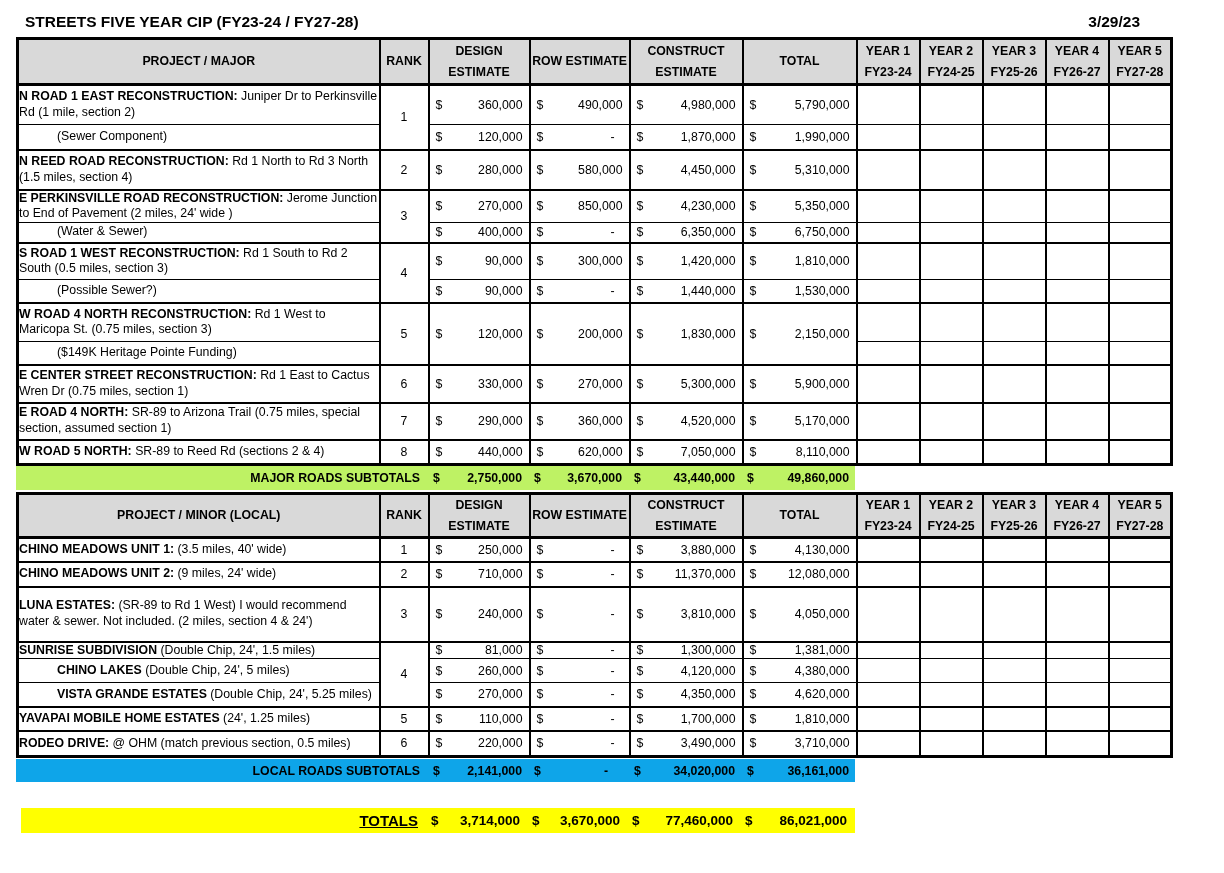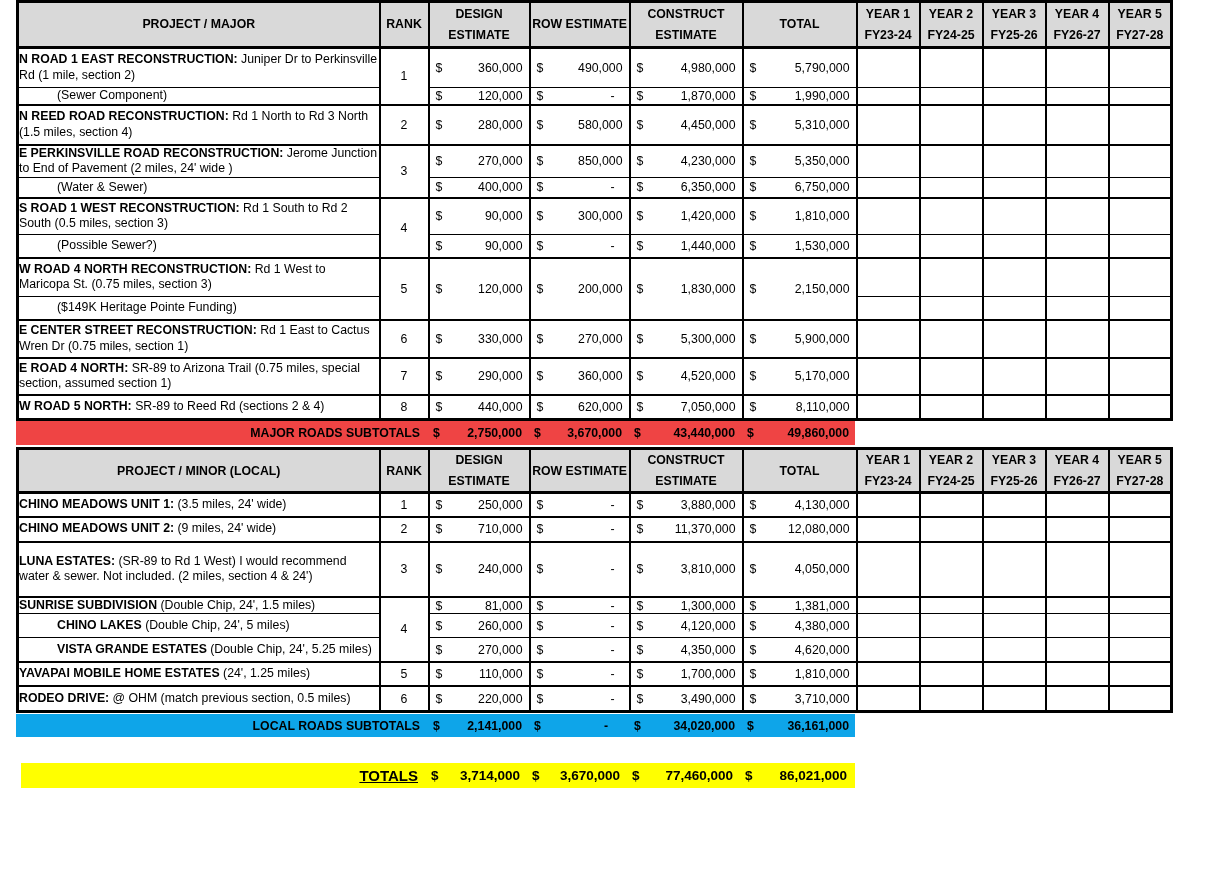--- a/index.html
+++ b/index.html
@@ -27,32 +27,36 @@
   td.money .m { display:flex; justify-content:space-between; align-items:center; padding:0 6px; }
   td.money .amt.dash { padding-right:8px; }
   td.yr { background:#fff; }
 
   .bandrow { display:flex; align-items:center; margin-left:16px; width:839px; }
   .bandrow .lbl { width:411px; text-align:right; font-weight:bold; font-size:12.3px; padding-right:7px; }
   .bandrow .m { display:flex; justify-content:space-between; align-items:center;
                 padding:0 6px; font-weight:bold; font-size:12.3px; }
   .bandrow .w-design{ width:101px; } .bandrow .w-row{ width:100px; }
   .bandrow .w-construct{ width:113px; } .bandrow .w-total{ width:114px; }
-  .band-major { background:#ef4444; height:24px; }
+  .band-major { background:#bef264; height:24px; }
   .band-local { background:#0ea5e9; height:23px; margin-top:1px; }
   .band-totals { background:#FFFF00; height:25px; margin-top:26px; margin-left:21px; width:834px; }
   .band-totals .lbl { width:404px; font-size:15px;text-decoration:underline; }
   .band-totals .m { font-size:13.5px; }
   .gap2 { height:2px; }
 </style>
 </head>
 <body>
 
 <div class="page">
 
+  <div class="titlebar">
+    <div class="doc-title">STREETS FIVE YEAR CIP (FY23-24 / FY27-28)</div>
+    <div class="doc-date">3/29/23</div>
+  </div>
 
   <table class="cip">
     <colgroup>
       <col style="width:362px">
         <col style="width:49px">
         <col style="width:101px">
         <col style="width:100px">
       <col style="width:113px">
         <col style="width:114px">
       <col style="width:63px">
@@ -109,21 +113,21 @@
               <span>$</span>
               <span class="amt">5,790,000</span>
             </div>
           </td>
       <td class="yr"></td>
           <td class="yr"></td>
           <td class="yr"></td>
           <td class="yr"></td>
           <td class="yr"></td>
     </tr>
-    <tr class="sub" style="height:17px">
+    <tr class="sub" style="height:25px">
       <td class="proj"><span>(Sewer Component)</span></td>
       <td class="money">
             <div class="m">
               <span>$</span>
               <span class="amt">120,000</span>
             </div>
           </td>
       <td class="money">
             <div class="m">
               <span>$</span>
@@ -513,21 +517,21 @@
 FY24-25</td>
       <td>YEAR 3
 FY25-26</td>
       <td>YEAR 4
 FY26-27</td>
       <td>YEAR 5
 FY27-28</td>
     </tr>
 
     <tr class="grp" style="height:24px">
-      <td class="proj"><span class="b">CHINO MEADOWS UNIT 1:</span><span> (3.5 miles, 24' wide)</span></td>
+      <td class="proj"><span class="b">CHINO MEADOWS UNIT 1:</span><span> (3.5 miles, 40' wide)</span></td>
       <td class="rank">1</td>
       <td class="money">
             <div class="m">
               <span>$</span>
               <span class="amt">250,000</span>
             </div>
           </td>
       <td class="money">
             <div class="m">
               <span>$</span>

